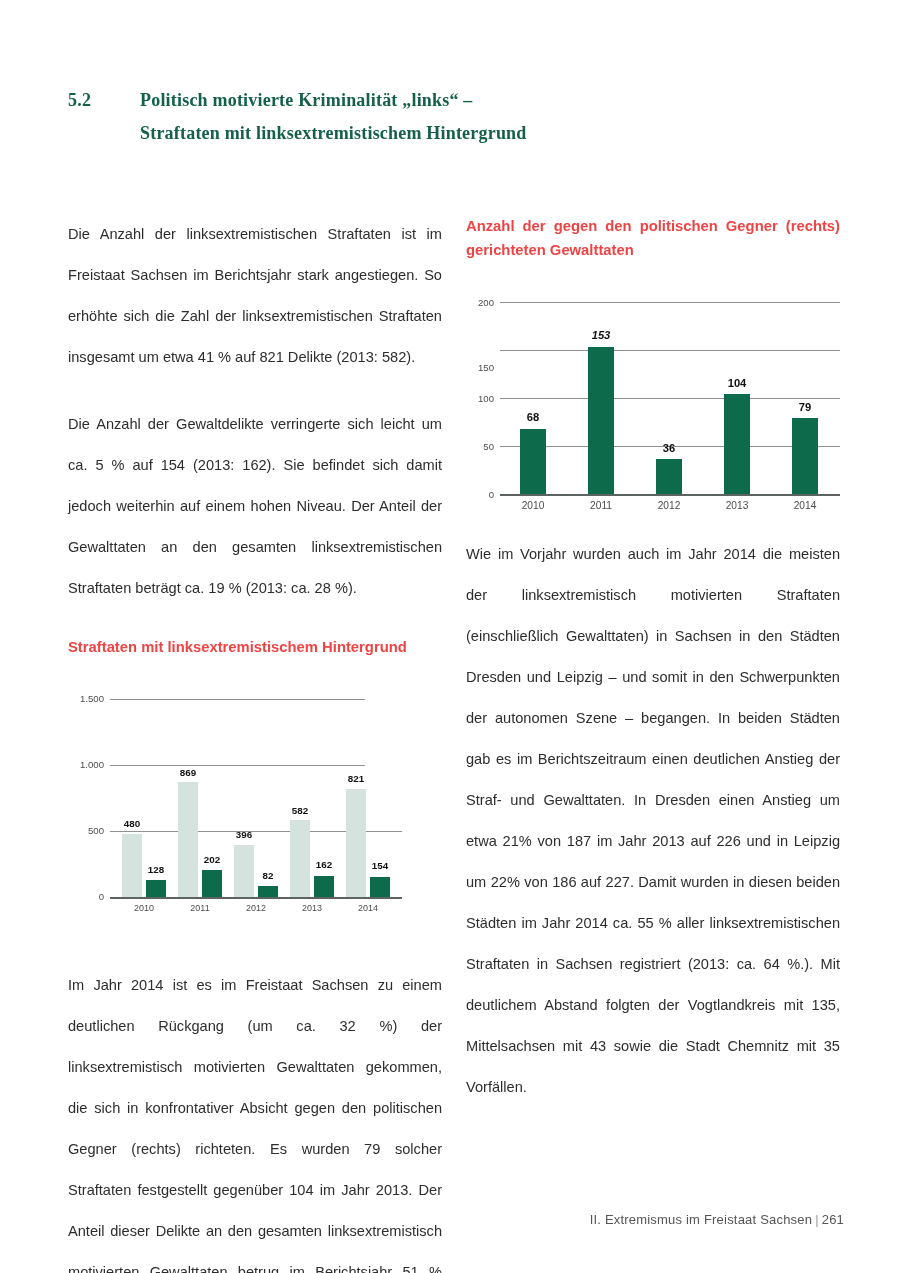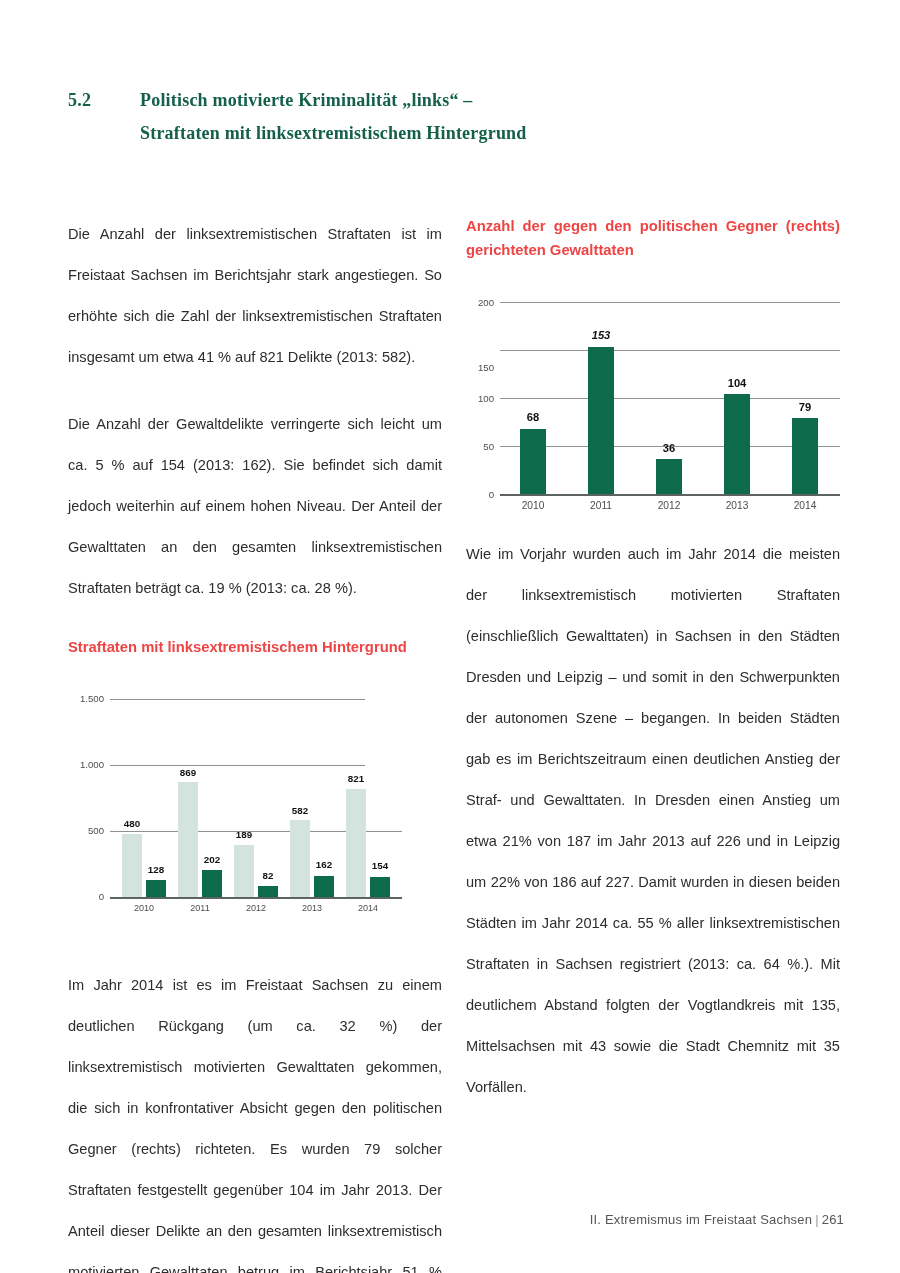--- a/index.html
+++ b/index.html
@@ -202,21 +202,21 @@
       <div class="xtick small" style="left:50px; top:216px; width:52px;">2010</div>
 
       <div class="bar light" style="left:110px; bottom:42px; width:20px; height:114.7px;"></div>
       <div class="bar dark" style="left:134px; bottom:42px; width:20px; height:26.7px;"></div>
       <div class="barlabel small" style="left:100px; top:80px; width:40px;">869</div>
       <div class="barlabel small" style="left:124px; top:167px; width:40px;">202</div>
       <div class="xtick small" style="left:106px; top:216px; width:52px;">2011</div>
 
       <div class="bar light" style="left:166px; bottom:42px; width:20px; height:52.3px;"></div>
       <div class="bar dark" style="left:190px; bottom:42px; width:20px; height:10.8px;"></div>
-      <div class="barlabel small" style="left:156px; top:142px; width:40px;">189</div>
+      <div class="barlabel small" style="left:156px; top:142px; width:40px;">396</div>
       <div class="barlabel small" style="left:180px; top:183px; width:40px;">82</div>
       <div class="xtick small" style="left:162px; top:216px; width:52px;">2012</div>
 
       <div class="bar light" style="left:222px; bottom:42px; width:20px; height:76.8px;"></div>
       <div class="bar dark" style="left:246px; bottom:42px; width:20px; height:21.4px;"></div>
       <div class="barlabel small" style="left:212px; top:118px; width:40px;">582</div>
       <div class="barlabel small" style="left:236px; top:172px; width:40px;">162</div>
       <div class="xtick small" style="left:218px; top:216px; width:52px;">2013</div>
 
       <div class="bar light" style="left:278px; bottom:42px; width:20px; height:108.4px;"></div>

